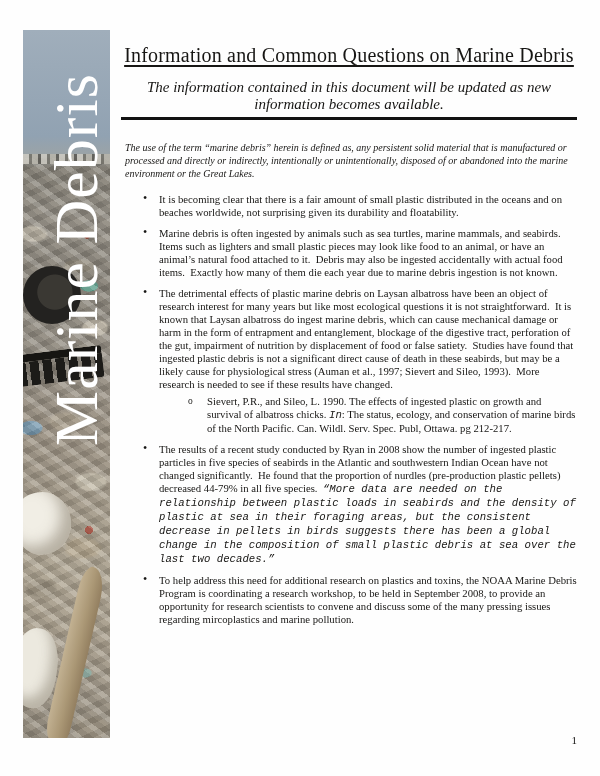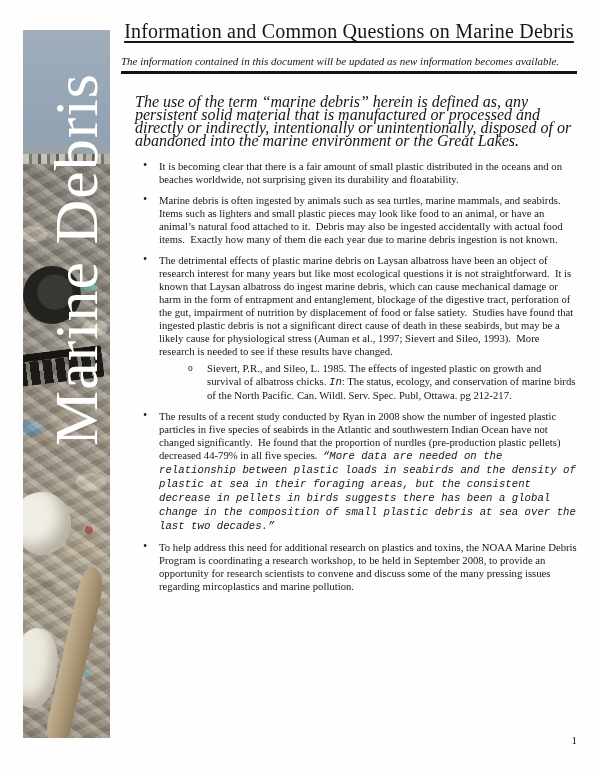--- a/index.html
+++ b/index.html
@@ -69,30 +69,30 @@
   }
   .vertical-title{
     position:absolute;left:24px;top:416px;
     transform:rotate(-90deg);transform-origin:0 0;
     font-family:"Liberation Serif", serif;
     font-size:62px;line-height:58px;letter-spacing:1px;white-space:nowrap;
     color:#ffffff;z-index:5;
   }
 
   
-  .content{position:absolute;left:121px;top:20px;width:456px;}
+  .content{position:absolute;left:121px;top:44px;width:456px;}
   .doc-title{
     margin:0;text-align:center;font-size:20px;font-weight:400;
     text-decoration:underline;text-underline-offset:3px;letter-spacing:.2px;
   }
   .doc-subtitle{margin:4px 0 0 0;text-align:center;font-size:12.5px;font-style:italic;font-weight:700;}
-  .doc-notice{margin:12px 0 0 0;text-align:left;font-size:11px;font-style:italic;}
+  .doc-notice{margin:12px 0 0 0;text-align:center;font-size:15px;font-style:italic;}
   .header-rule{margin:4px 0 0 0;border:none;height:2.5px;background:#121212;}
 
-  .definition{margin:21px 0 0 14px;font-size:16px;line-height:13.2px;font-style:italic;text-align:left;}
+  .definition{margin:21px 0 0 4px;font-size:10px;line-height:13.2px;font-style:italic;text-align:left;}
   .section-heading{margin:25px 0 0 0;font-size:10.8px;}
 
   ul.bullets{list-style:none;margin:13px 0 0 0;padding:0 0 0 22px;font-size:10.7px;line-height:13px;}
   ul.bullets > li{position:relative;padding-left:16px;margin:8px 0 4px 0;}
   ul.bullets > li::before{content:"\2022";position:absolute;left:0;top:-1px;font-size:12px;}
   ul.subs{list-style:none;margin:4px 0 0 0;padding:0 0 0 29px;}
   ul.subs > li{position:relative;padding-left:19px;margin:0 0 4px 0;}
   ul.subs > li:last-child{margin-bottom:0;}
   ul.subs > li::before{content:"o";position:absolute;left:0;top:0;font-size:9.5px;}
   .it{font-style:italic;font-family:Liberation Mono, monospace;}
@@ -131,21 +131,21 @@
       </li>
 
       <li>
         <span>Marine debris is often ingested by animals such as sea turtles, marine mammals, and seabirds. Items such as lighters and small plastic pieces may look like food to an animal, or have an animal’s natural food attached to it.&nbsp; Debris may also be ingested accidentally with actual food items.&nbsp; Exactly how many of them die each year due to marine debris ingestion is not known.</span>
       </li>
 
       <li>
         <span>The detrimental effects of plastic marine debris on Laysan albatross have been an object of research interest for many years but like most ecological questions it is not straightforward.&nbsp; It is known that Laysan albatross do ingest marine debris, which can cause mechanical damage or harm in the form of entrapment and entanglement, blockage of the digestive tract, perforation of the gut, impairment of nutrition by displacement of food or false satiety.&nbsp; Studies have found that ingested plastic debris is not a significant direct cause of death in these seabirds, but may be a likely cause for physiological stress (Auman et al., 1997; Sievert and Sileo, 1993).&nbsp; More research is needed to see if these results have changed.</span>
         <ul class="subs">
           <li>
-            <span>Sievert, P.R., and Sileo, L. 1985. The effects of ingested plastic on growth and survival of albatross chicks. </span><span class="it">In</span><span>: The status, ecology, and conservation of marine birds of the North Pacific. Can. Wildl. Serv. Spec. Publ, Ottawa. pg 212-217.</span>
+            <span>Sievert, P.R., and Sileo, L. 1990. The effects of ingested plastic on growth and survival of albatross chicks. </span><span class="it">In</span><span>: The status, ecology, and conservation of marine birds of the North Pacific. Can. Wildl. Serv. Spec. Publ, Ottawa. pg 212-217.</span>
           </li>
         </ul>
       </li>
 
       <li>
         <span>The results of a recent study conducted by Ryan in 2008 show the number of ingested plastic particles in five species of seabirds in the Atlantic and southwestern Indian Ocean have not changed significantly.&nbsp; He found that the proportion of nurdles (pre-production plastic pellets) decreased 44-79% in all five species.&nbsp; </span><span class="it">“More data are needed on the relationship between plastic loads in seabirds and the density of plastic at sea in their foraging areas, but the consistent decrease in pellets in birds suggests there has been a global change in the composition of small plastic debris at sea over the last two decades.”</span>
       </li>
 
 
       <li>

